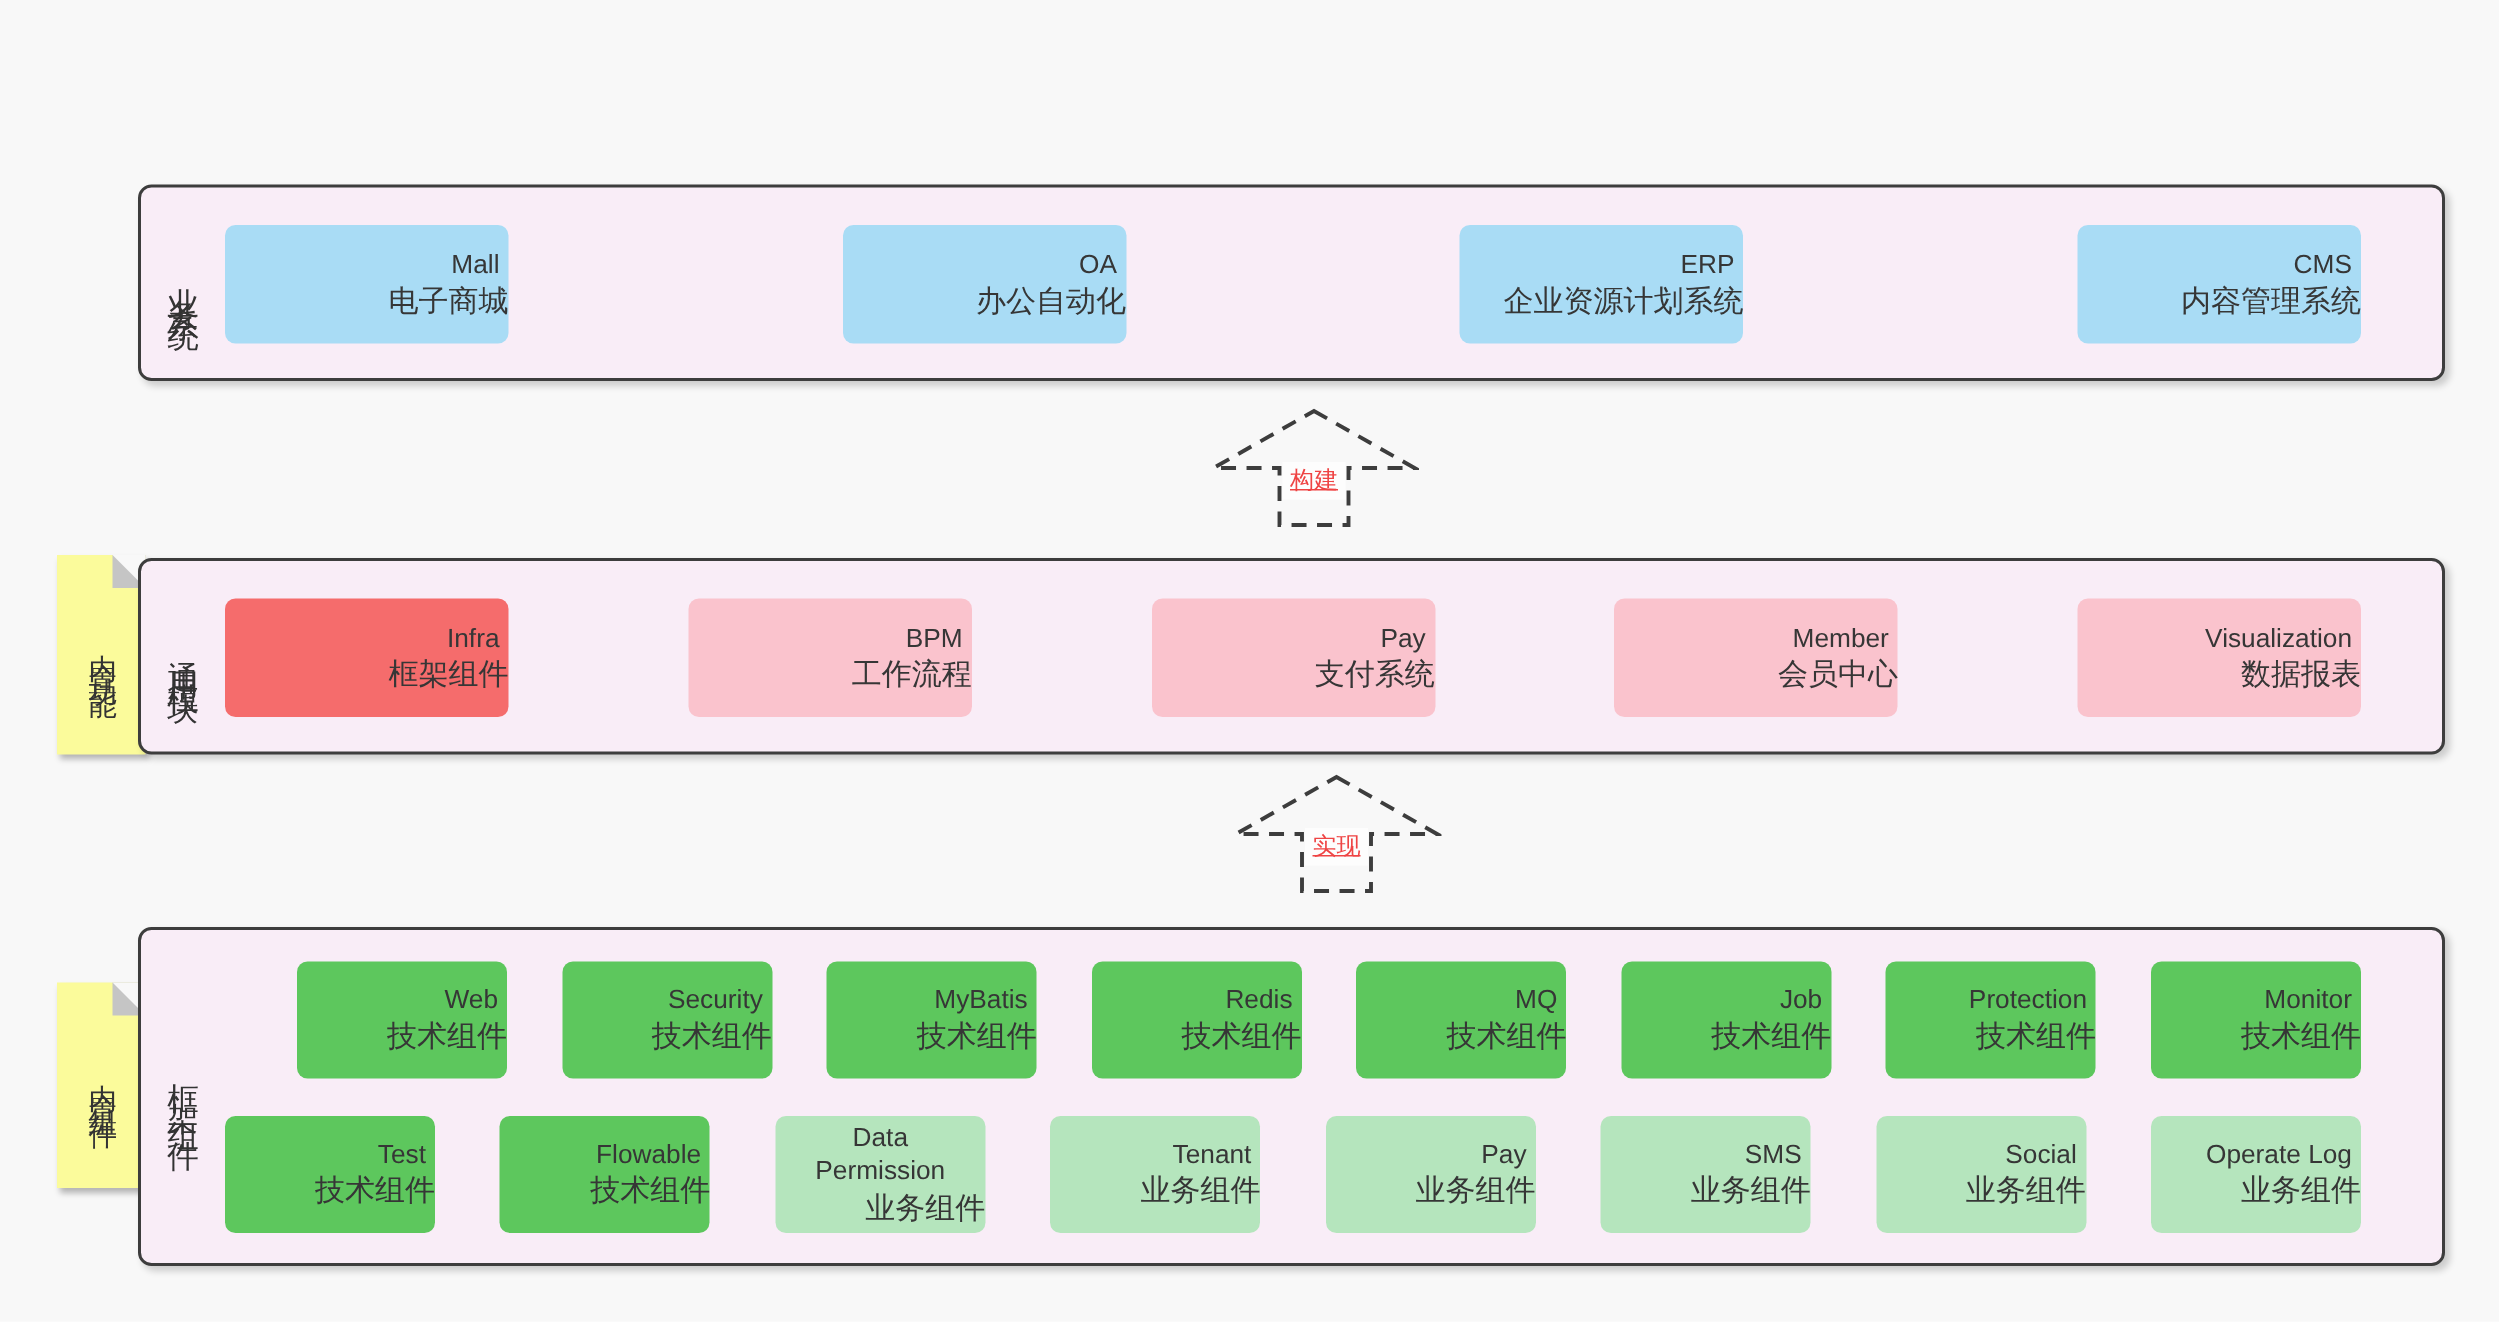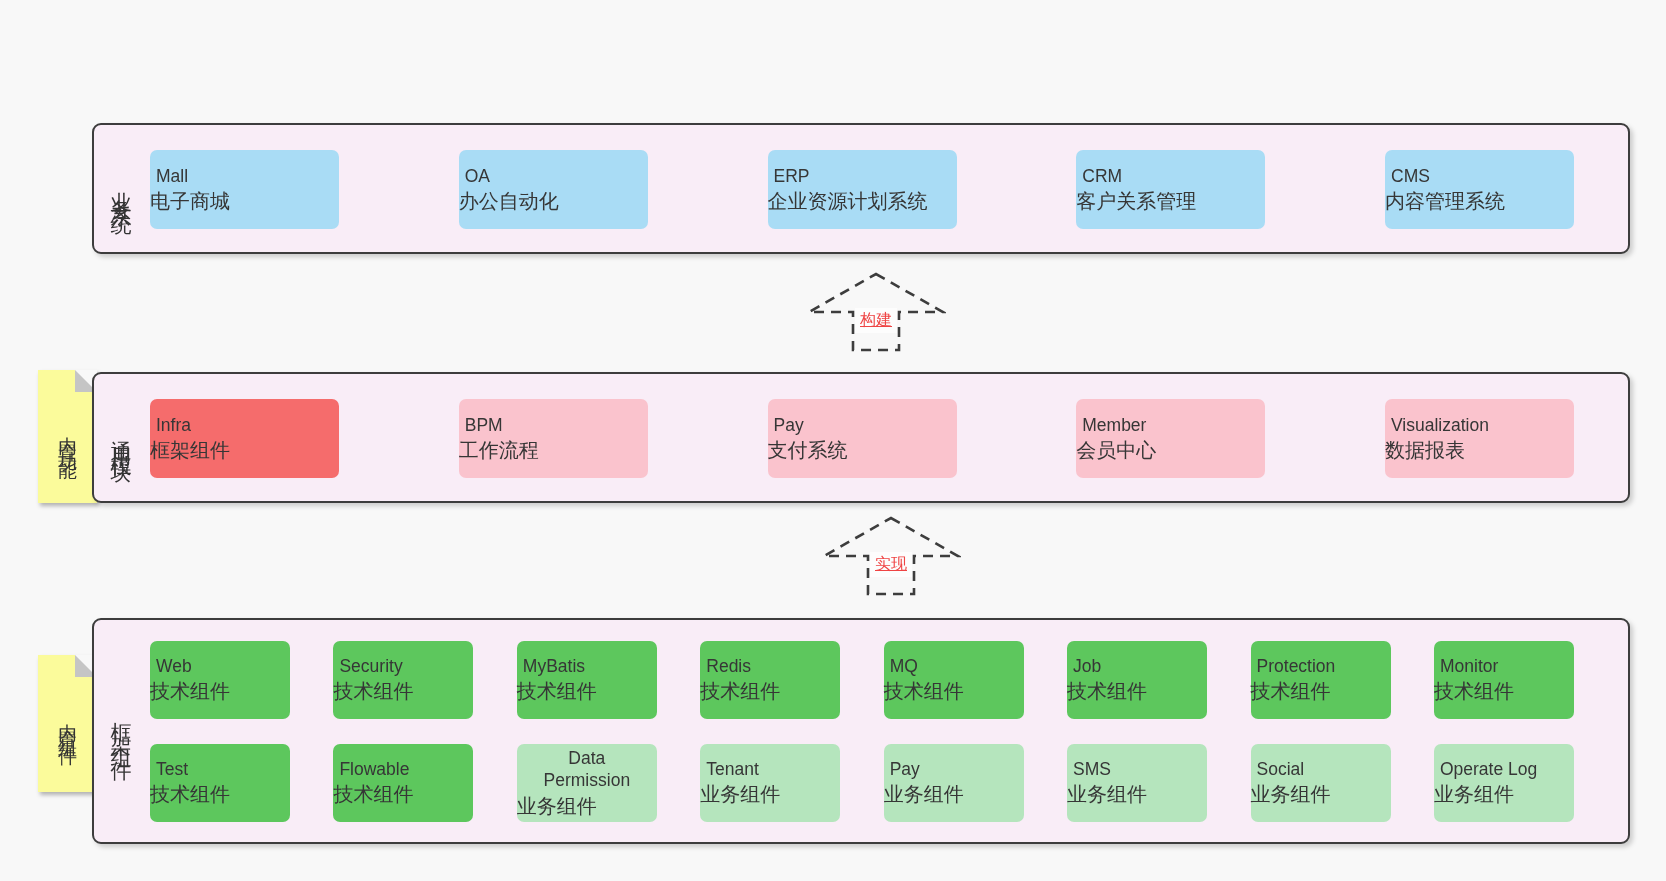--- a/index.html
+++ b/index.html
@@ -16,25 +16,25 @@
 
   
   .v-label{position:absolute;left:13px;top:50%;transform:translateY(-50%);
            writing-mode:vertical-lr;text-orientation:upright;
            font-size:21px;color:#333;letter-spacing:7px;white-space:nowrap;}
   #layer-components .v-label{letter-spacing:13px;}
 
   
   .box-row{position:absolute;left:56px;right:54px;display:flex;justify-content:space-between;}
   #layer-business .box-row,#layer-modules .box-row{top:25px;}
-  #layer-components .row1{top:21px;}
+  #layer-components .row1{top:21px;margin-left:48px;}
   #layer-components .row2{top:124px;}
 
   .box{width:189px;height:79px;border-radius:7px;display:flex;flex-direction:column;
-       align-items:flex-start;justify-content:center;text-align:center;color:#363636;line-height:1.28;}
+       align-items:flex-end;justify-content:center;text-align:center;color:#363636;line-height:1.28;}
   #layer-components .box{width:140px;height:78px;}
   .box .en{font-size:17.5px;padding:0 6px;}
   .box .cn{font-size:20px;margin-top:2px;}
   .blue{background:#a9dcf5;}
   .red{background:#f56c6c;}
   .pink{background:#fac3cd;}
   .green{background:#5dc75d;}
   .lightgreen{background:#b5e5bd;}
 
   
@@ -91,24 +91,20 @@
       </div>
       <div class="box blue">
         <span class="en">OA</span>
         <span class="cn">办公自动化</span>
       </div>
       <div class="box blue">
         <span class="en">ERP</span>
         <span class="cn">企业资源计划系统</span>
       </div>
       <div class="box blue">
-        <span class="en">CRM</span>
-        <span class="cn">客户关系管理</span>
-      </div>
-      <div class="box blue">
         <span class="en">CMS</span>
         <span class="cn">内容管理系统</span>
       </div>
     </div>
   </div>
 
   <div class="layer" id="layer-modules">
     <div class="v-label">通用模块</div>
     <div class="box-row">
       <div class="box red">

